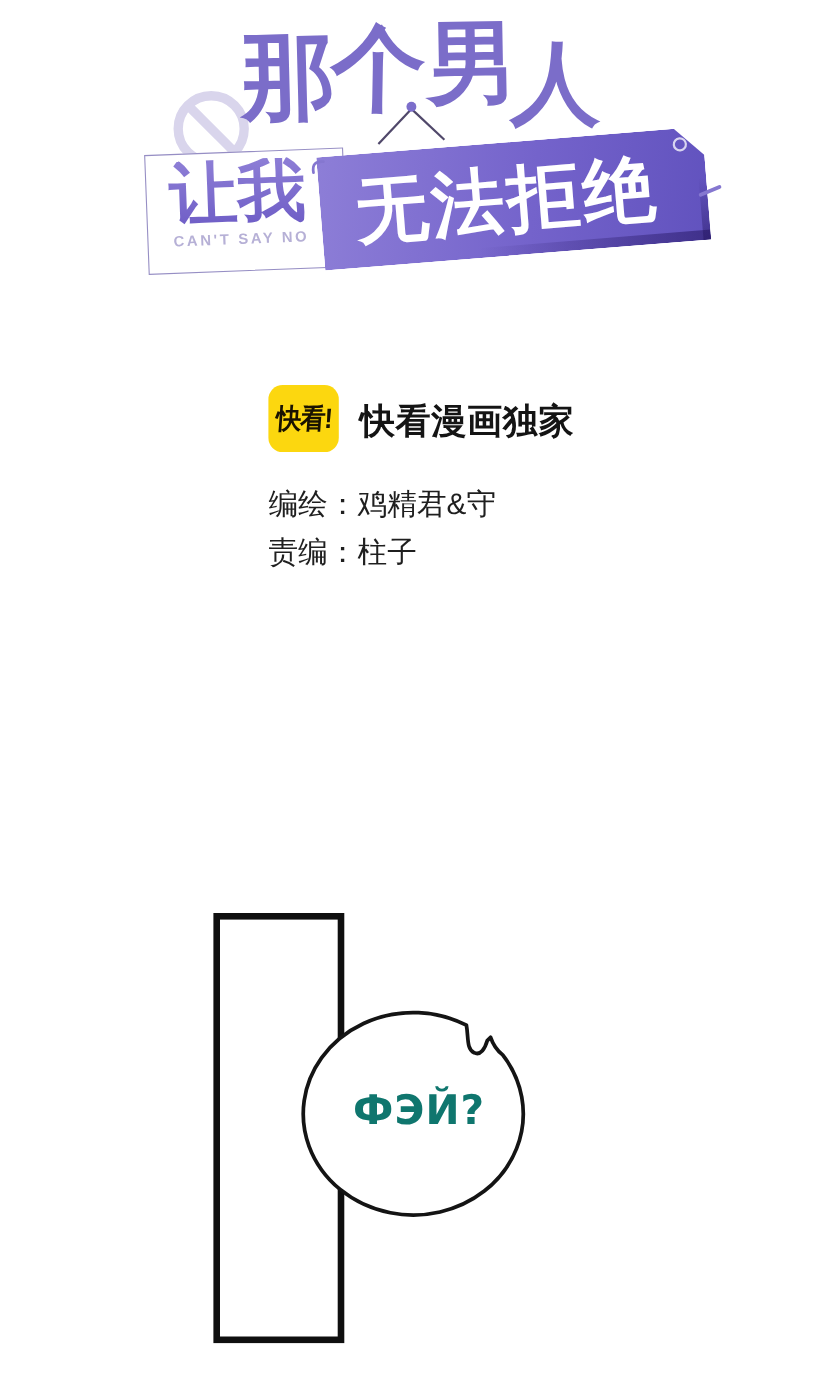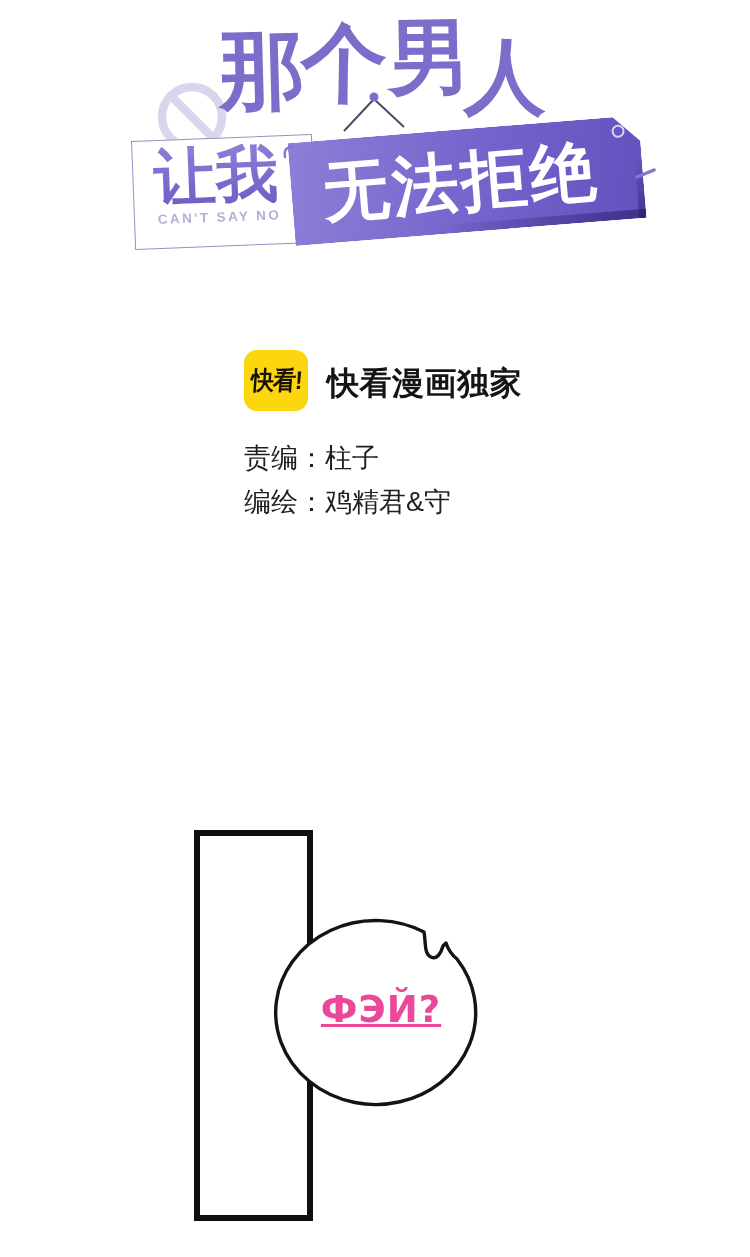--- a/index.html
+++ b/index.html
@@ -86,22 +86,22 @@
 
   
   .comic{position:absolute;inset:0;z-index:2;}
   .panel{
     position:absolute;left:194px;top:830px;width:119px;height:391px;
     box-sizing:border-box;border:6px solid #0f0f0f;background:#ffffff;z-index:1;
   }
   .bubble{position:absolute;left:268px;top:912px;z-index:2;overflow:visible;}
   .bubble-text{
     position:absolute;left:296px;top:988px;width:170px;z-index:3;
-    text-align:center;font-size:37px;font-weight:700;color:#ec4899;
-    font-family:"DejaVu Sans",sans-serif;letter-spacing:1px;text-decoration:underline;
+    text-align:center;font-size:37px;font-weight:700;color:#0f766e;
+    font-family:"DejaVu Sans",sans-serif;letter-spacing:1px;
   }
 </style>
 </head>
 <body>
 
 <div class="page">
 
   <div class="lockup">
 
     <svg class="no-symbol" width="90" height="90" viewBox="0 0 90 90">
@@ -138,22 +138,22 @@
   </div>
 
   <div class="publisher">
     <div class="badge">
       <span class="badge-text">快看!</span>
     </div>
     <div class="exclusive">快看漫画独家</div>
   </div>
 
   <div class="credits">
+    <div class="credit-line">编绘：鸡精君&amp;守</div>
     <div class="credit-line">责编：柱子</div>
-    <div class="credit-line">编绘：鸡精君&amp;守</div>
   </div>
 
   <div class="comic">
     <div class="panel"></div>
 
     <svg class="bubble" width="222" height="206" viewBox="0 0 222 206">
       <path d="M156 20
                C158 31 156 42 163 45
                C169 48 173 41 175 34
                L178 31

